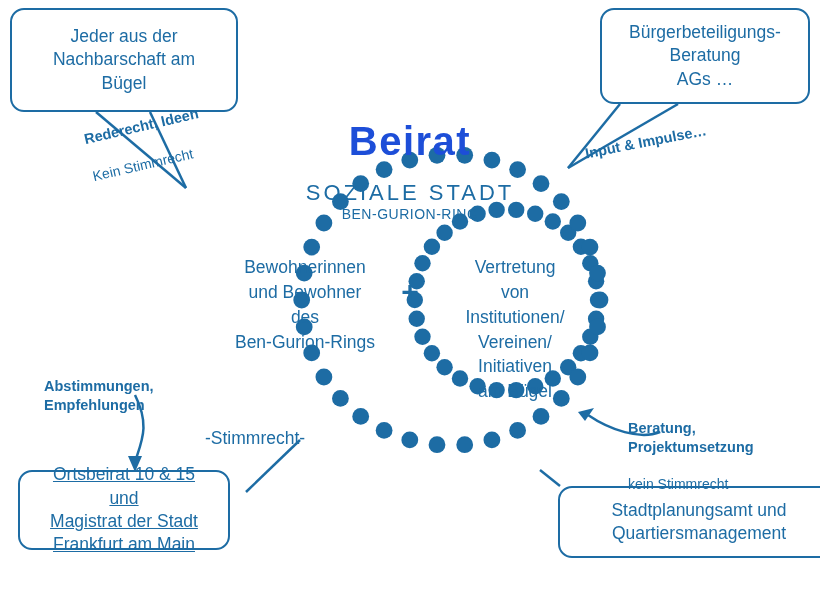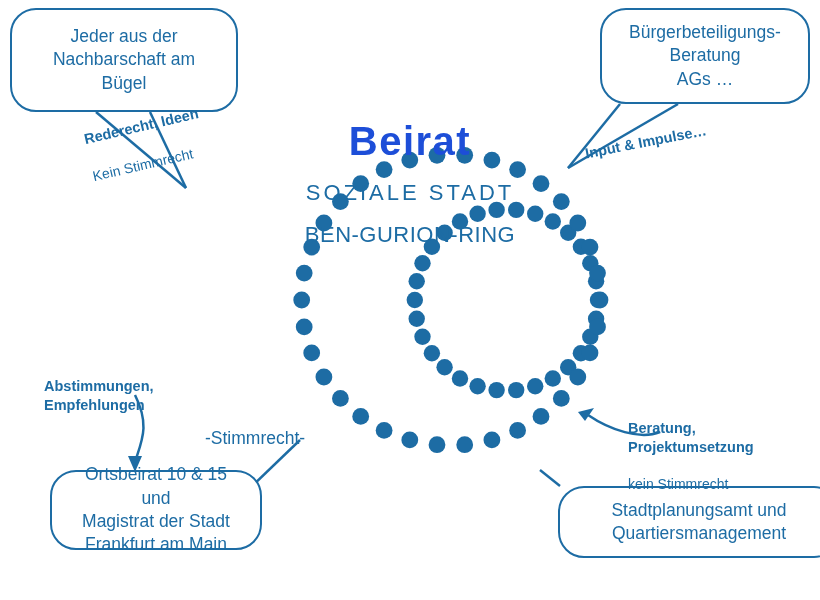--- a/index.html
+++ b/index.html
@@ -11,37 +11,37 @@
     overflow:hidden;
     position:relative;
   }
   .stage{position:absolute;left:0;top:0;width:820px;height:600px;}
   svg.layer{position:absolute;left:0;top:0;width:820px;height:600px;}
 
   .bubble{
     position:absolute;
     box-sizing:border-box;
     border:2.5px solid #1d6ca4;
-    border-radius:26px;
+    border-radius:14px;
     background:#ffffff;
     color:#1d6ca4;
     display:flex;
     align-items:center;
     justify-content:center;
     text-align:center;
     font-size:17.5px;
     line-height:1.33;
     padding:8px 10px;
     white-space:pre-line;
   }
 
   
   #bubble-neighbourhood{left:10px;top:8px;width:228px;height:104px;}
   #bubble-workshops{left:600px;top:8px;width:210px;height:96px;}
-  #bubble-ortsbeirat{left:50px;top:470px;width:212px;height:80px;}
+  #bubble-ortsbeirat{left:18px;top:470px;width:212px;height:80px;text-decoration:underline;}
   #bubble-stadtplanung{left:558px;top:486px;width:282px;height:72px;}
 
   
   .conn-label{
     position:absolute;
     color:#1d6ca4;
     font-size:14.5px;
     line-height:1.3;
     white-space:pre-line;
   }
@@ -51,21 +51,21 @@
   #label-abstimmungen{left:44px;top:358px;width:170px;font-weight:bold;text-align:left;}
   #label-beratung{left:628px;top:400px;width:180px;font-weight:bold;text-align:left;}
   #label-beratung .sub{font-weight:normal;font-size:14px;}
 
   
   .center-wrap{position:absolute;left:205px;top:120px;width:410px;text-align:center;}
   .title-main{
     font-size:40px;font-weight:bold;letter-spacing:1.5px;color:#1d4ed8;line-height:1.05;
   }
   .title-sub1{font-size:22px;letter-spacing:3px;color:#1d6ca4;margin-top:18px;}
-  .title-sub2{font-size:22px;letter-spacing:0.5px;color:#1d6ca4;margin-top:16px;}
+  .title-sub2{font-size:14px;letter-spacing:0.5px;color:#1d6ca4;margin-top:0;}
 
   .cols{
     position:absolute;left:205px;top:255px;width:410px;
     display:flex;align-items:flex-start;justify-content:center;
   }
   .col{
     width:170px;text-align:center;font-size:17.5px;line-height:1.42;color:#1d6ca4;white-space:pre-line;
   }
   .plus{
     width:40px;text-align:center;font-size:30px;font-weight:bold;color:#1d6ca4;
@@ -205,16 +205,29 @@
 Projektumsetzung</div>
     <div class="sub">kein Stimmrecht</div>
   </div>
 
   <div class="center-wrap">
     <div class="title-main">Beirat</div>
     <div class="title-sub1">SOZIALE STADT</div>
     <div class="title-sub2">BEN-GURION-RING</div>
   </div>
 
+  <div class="cols">
+    <div class="col">Bewohnerinnen
+und Bewohner
+des
+Ben-Gurion-Rings</div>
+    <div class="plus">+</div>
+    <div class="col">Vertretung
+von
+Institutionen/
+Vereinen/
+Initiativen
+am Bügel</div>
+  </div>
 
   <div class="stimmrecht">-Stimmrecht-</div>
 
 </div>
 
 </body></html>

